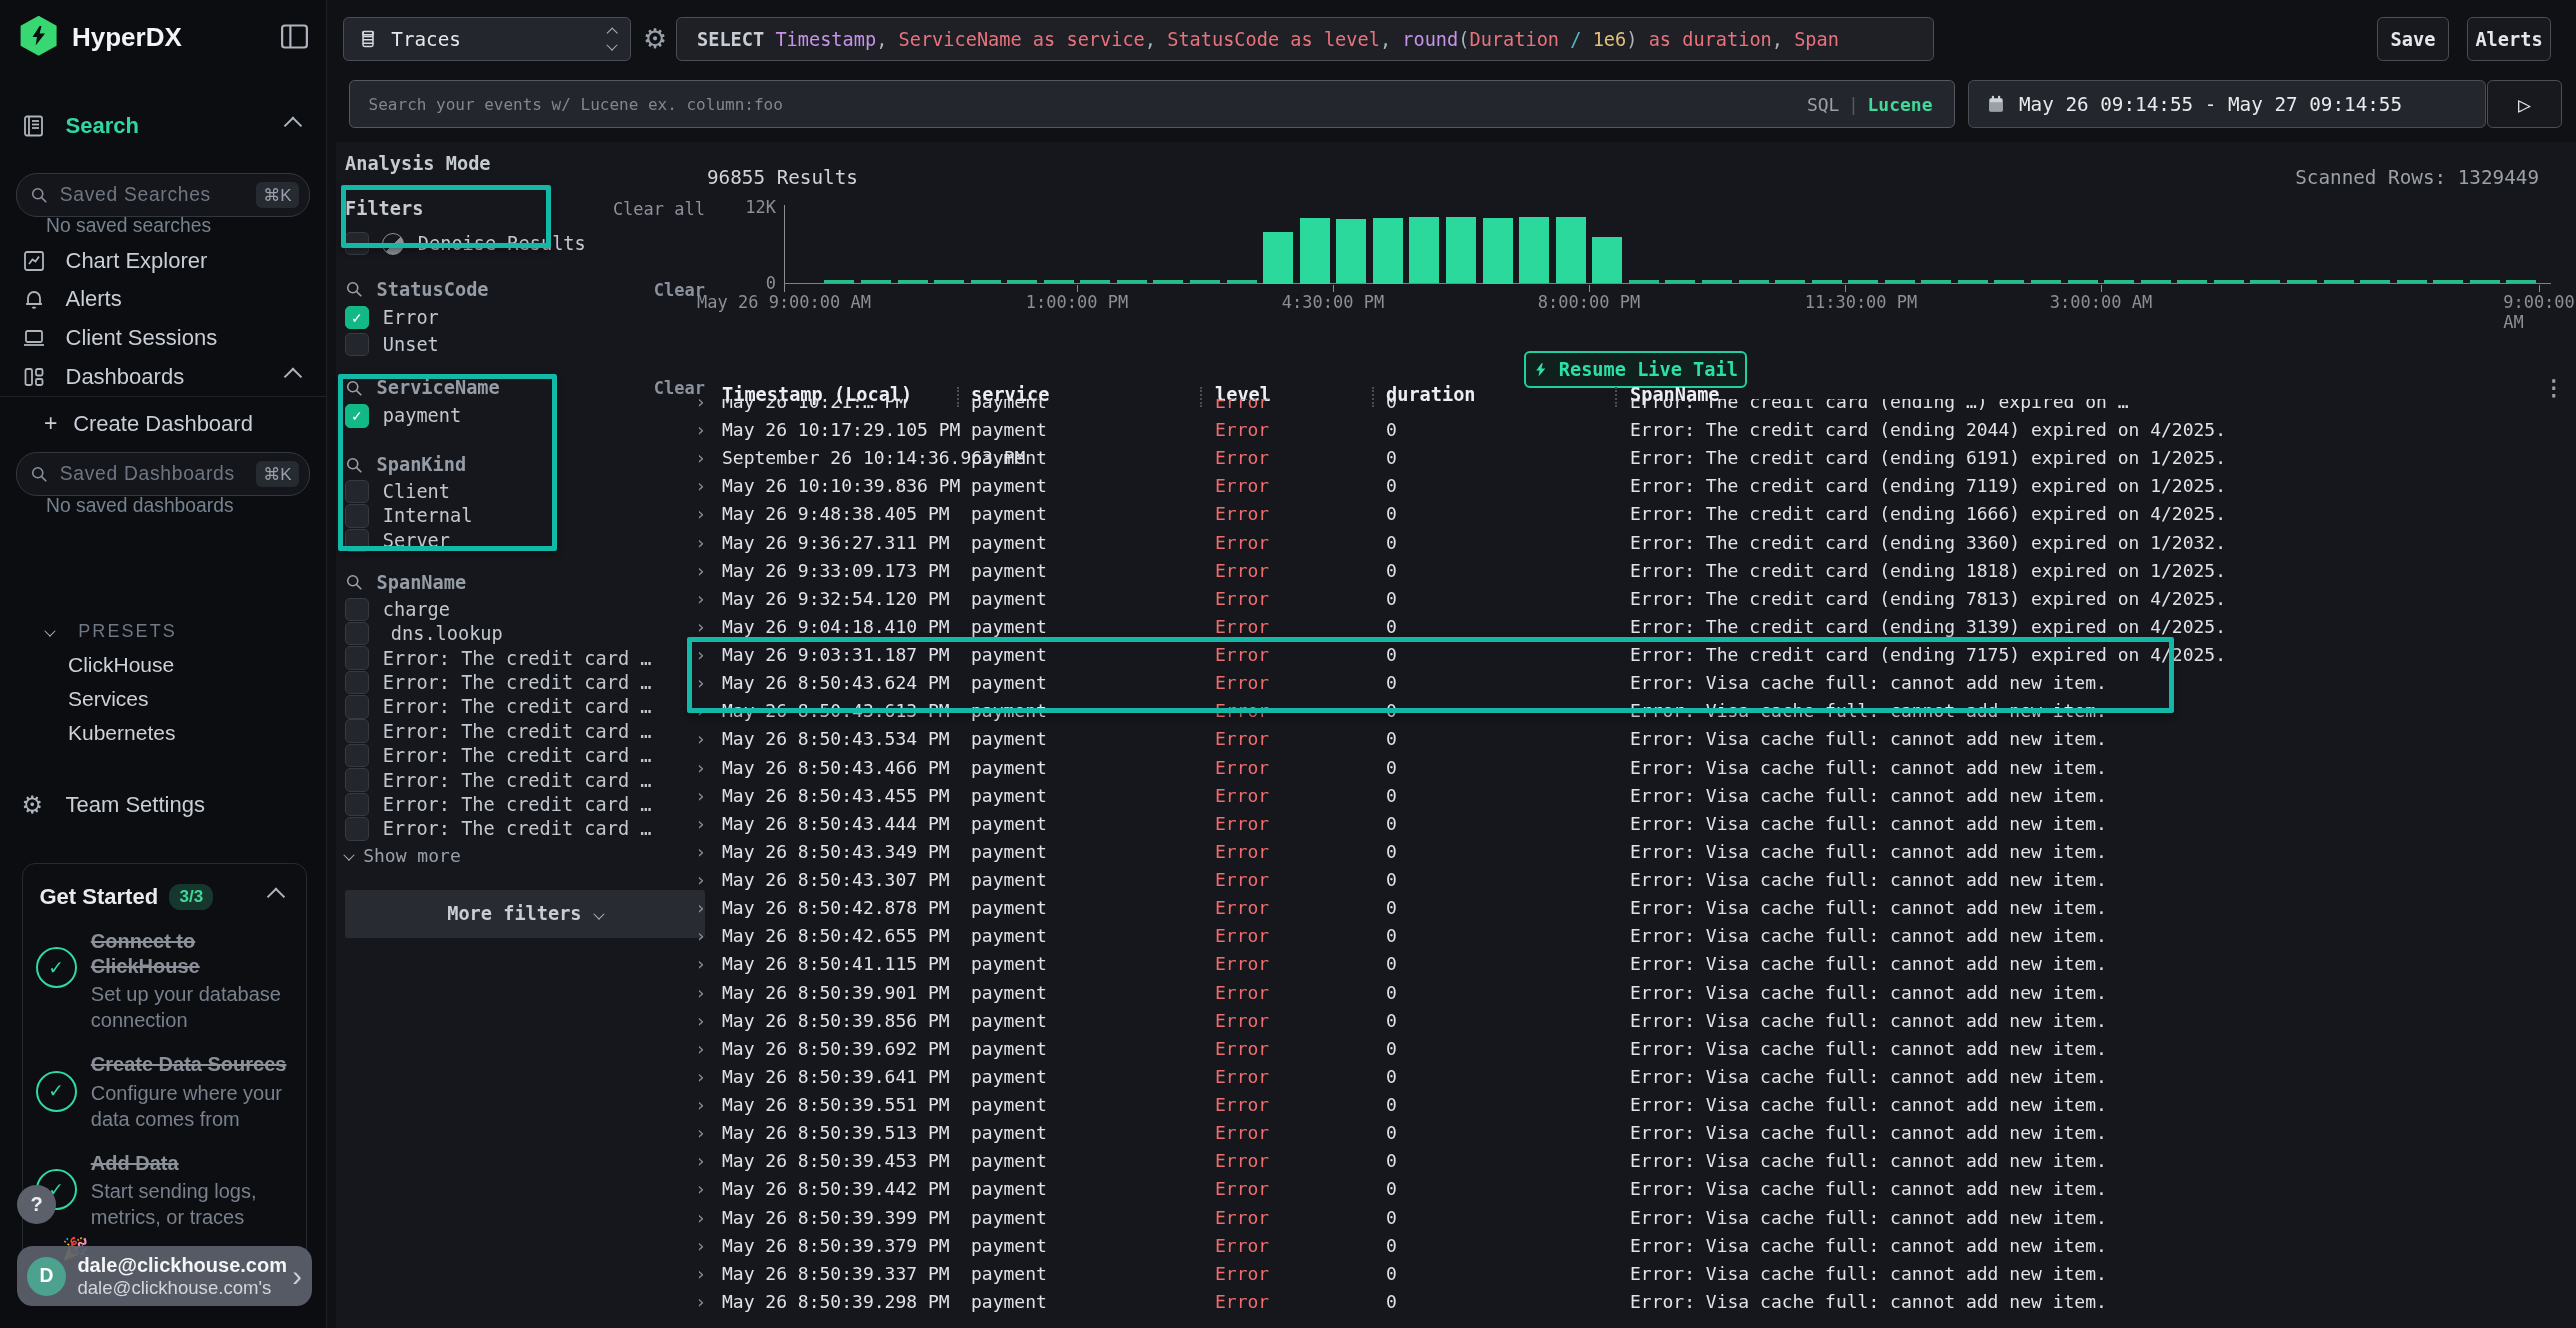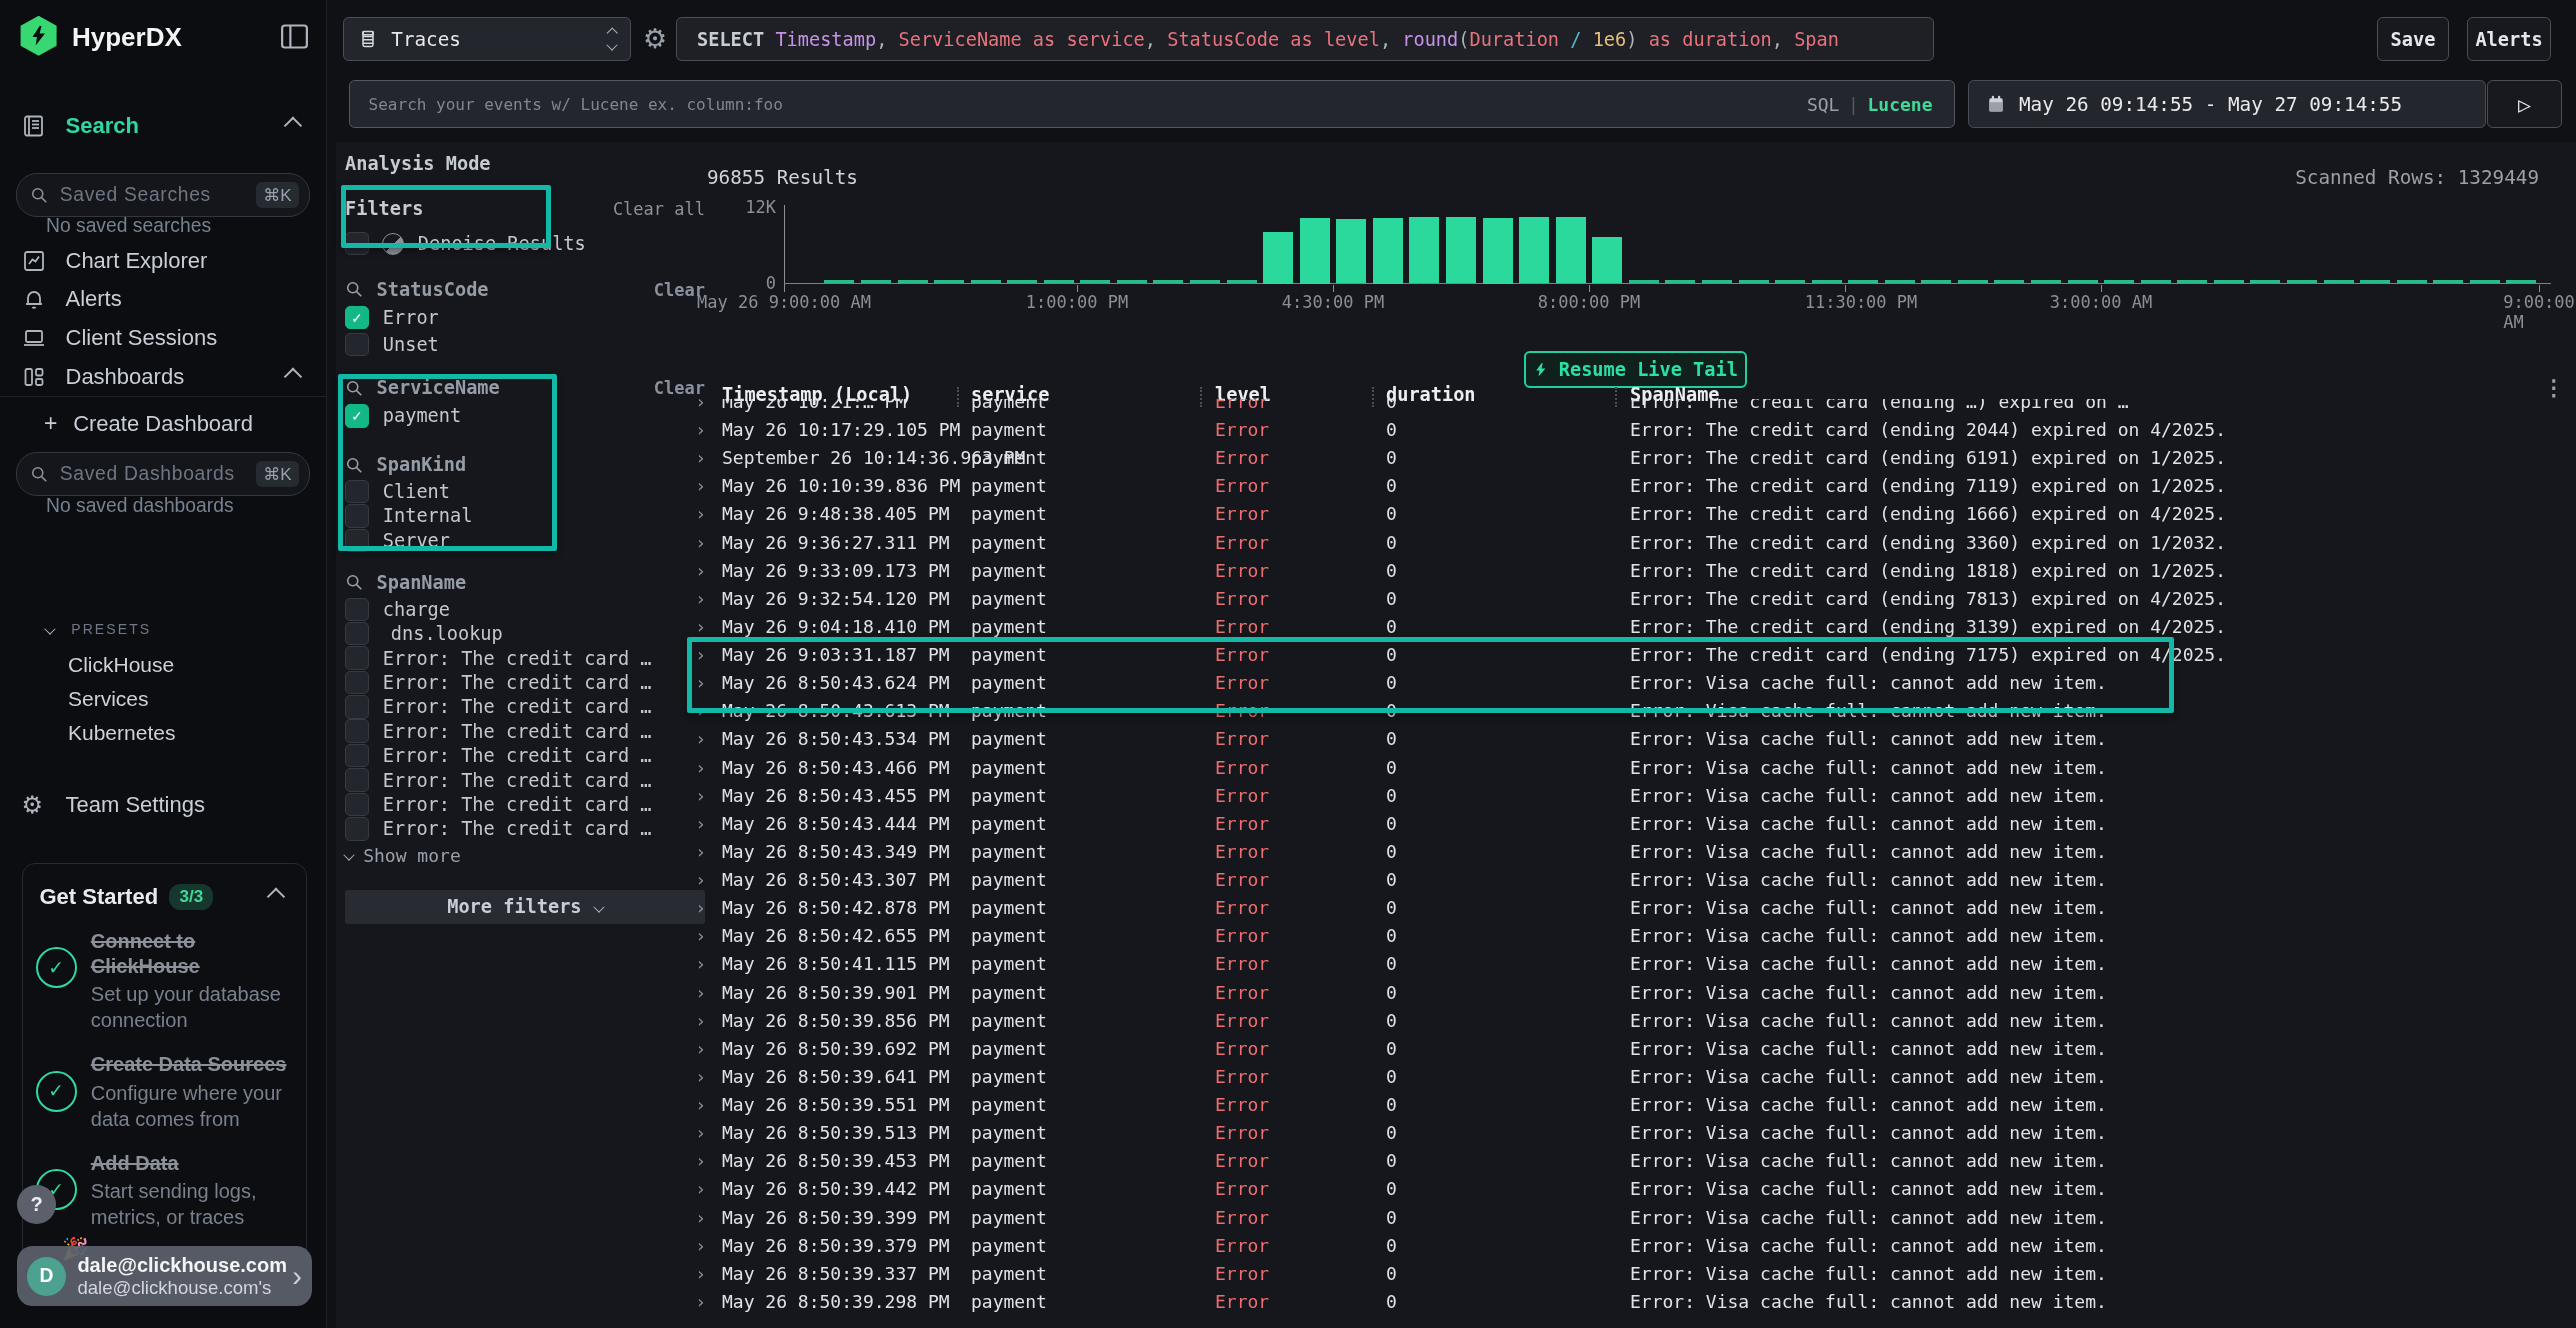--- a/index.html
+++ b/index.html
@@ -21,21 +21,21 @@
   .navitem .lb{margin-left:20px;font-size:22px;color:#c9ced6;font-weight:500;}
   .nav-active .lb{color:#2dd8a5;font-weight:bold;}
   .pill{position:absolute;left:15.7px;width:292px;height:42px;border:1.4px solid #33373f;border-radius:21px;
         background:#14161b;display:flex;align-items:center;}
   .pill .ph{color:#6f7681;font-size:19.3px;margin-left:11.4px;letter-spacing:0.7px;}
   .kbd{margin-left:auto;margin-right:10px;background:#262a31;color:#9aa1ac;font-size:17px;
        border-radius:5.7px;padding:2.9px 7.2px;}
   .sidenote{position:absolute;left:46px;font-size:19.3px;color:#77828f;}
   .divider{position:absolute;left:0;width:326px;border-top:1.4px solid #1d2026;}
   .subitem{position:absolute;left:68px;font-size:21px;color:#cdd2d9;}
-  .presets-h{position:absolute;left:46px;font-size:14px;color:#6f7884;letter-spacing:2.1px;display:flex;align-items:center;gap:17px;}
+  .presets-h{position:absolute;left:46px;font-size:18px;color:#6f7884;letter-spacing:2.1px;display:flex;align-items:center;gap:24px;}
   .gs-card{position:absolute;left:21.5px;top:863px;width:283px;height:419px;border:1.4px solid #262a31;
            border-radius:13px;background:#0c0e12;overflow:hidden;}
   .gs-title-row{display:flex;align-items:center;margin:20px 17px 7.2px 17px;}
   .gs-title{font-size:22px;font-weight:bold;color:#e8eaee;}
   .gs-badge{margin-left:11.4px;background:#16372d;color:#3fd999;font-weight:bold;font-size:17px;
             border-radius:11.4px;padding:2.9px 10px;}
   .gs-item{display:flex;margin:18.6px 13px 0 13px;}
   .gs-check{flex:0 0 37px;height:37px;border:2.1px solid #2fd9a0;border-radius:50%;color:#2fd9a0;
             display:flex;align-items:center;justify-content:center;font-size:18.6px;margin-top:18.6px;}
   .gs-texts{margin-left:14.3px;}
@@ -90,21 +90,21 @@
   .chkrow{display:flex;align-items:center;height:24px;margin-top:2.9px;}
   .cb{width:21.5px;height:21.5px;border-radius:5px;background:#23262c;border:1.4px solid #363a41;flex:0 0 21.5px;
       display:flex;align-items:center;justify-content:center;}
   .cb.on{background:#12b886;border-color:#12b886;color:#fff;font-size:15.7px;font-weight:bold;}
   .chkrow .lb{margin-left:14.3px;font-size:18.6px;color:#c3c8d0;}
   .grp-name{display:flex;align-items:center;height:26px;font-size:18.6px;font-weight:bold;color:#959ca6;}
   .grp-name .mag{margin-right:13px;display:flex;}
   .grp-clear{margin-left:auto;}
   .truncated{white-space:nowrap;overflow:hidden;max-width:308px;}
   .showmore{display:flex;align-items:center;gap:10px;color:#9aa0ab;font-size:18px;height:26px;margin-top:2.9px;}
-  .morefilters{margin-top:21.5px;height:34px;background:#282b32;border-radius:2.9px;display:flex;
+  .morefilters{margin-top:21.5px;height:48px;background:#282b32;border-radius:2.9px;display:flex;
                align-items:center;justify-content:center;gap:13px;font-size:18.6px;font-weight:bold;color:#c9ced6;}
 
   
   .annot{position:absolute;border:5px solid #14b8a6;border-radius:2.1px;pointer-events:none;
          box-shadow:0 2.9px 7.2px rgba(0,0,0,0.35);}
 
   
   #contentbg{position:absolute;left:336px;top:142px;right:0;bottom:0;background:#15171c;}
   .res-count{position:absolute;left:707px;top:166px;font-size:19.3px;color:#cfd3d9;}
   .res-scanned{position:absolute;right:37px;top:166px;font-size:19.3px;color:#9aa0a8;}

